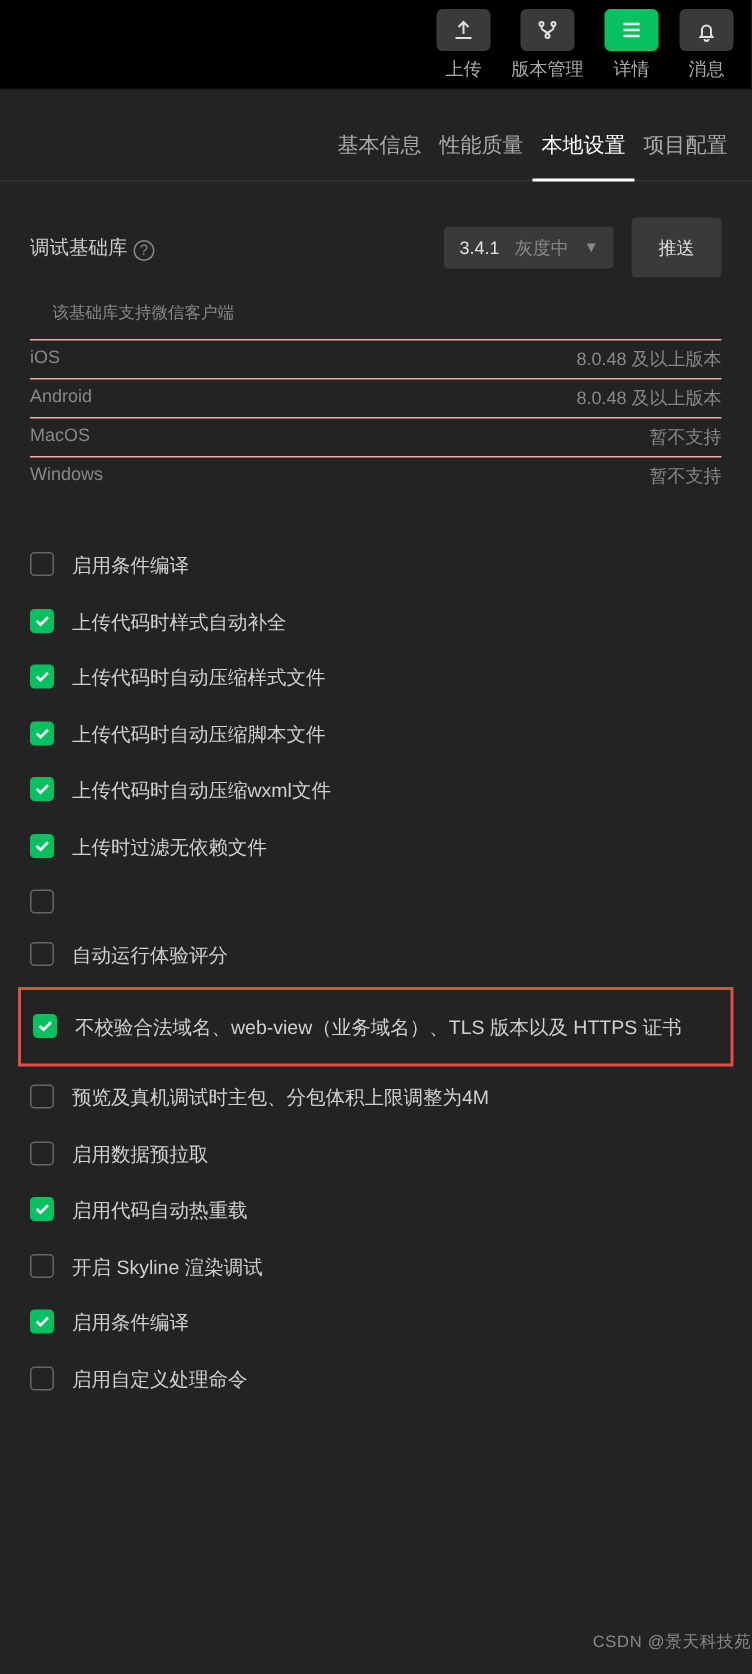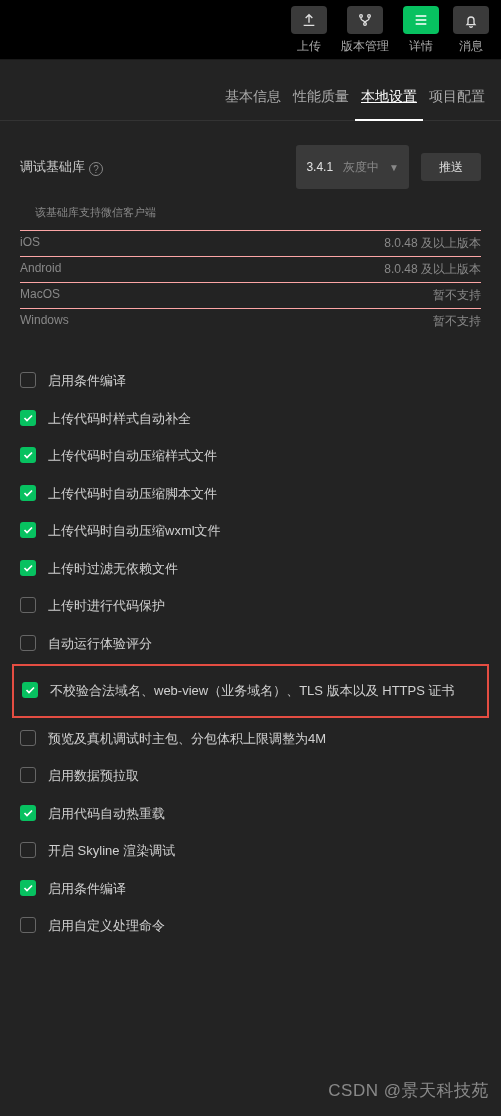--- a/index.html
+++ b/index.html
@@ -51,21 +51,21 @@
   padding: 18px 10px 0;
   border-bottom: 1px solid #333;
 }
 .tab {
   padding: 10px 6px 14px;
   font-size: 14px;
   color: #aaa;
   cursor: pointer;
   position: relative;
 }
-.tab.active { color: #fff; font-weight: 500; text-decoration: underline; }
+.tab.active { color: #fff; font-weight: 500; }
 .tab.active::after {
   content: "";
   position: absolute;
   left: 0; right: 0; bottom: -1px;
   height: 2px; background: #fff;
 }
 .content { padding: 24px 20px 20px; }
 .debug-row {
   display: flex;
   align-items: center;
@@ -75,31 +75,31 @@
 .debug-label { font-size: 13px; color: #ccc; display: flex; align-items: flex-end; gap: 4px; flex: 1;}
 .help-icon {
   width: 14px; height: 14px; border: 1px solid #888; border-radius: 50%;
   display: inline-flex; align-items: center; justify-content: center;
   font-size: 10px; color: #888;
 }
 .version-select {
   display: flex; align-items: center;
   background: #3a3a3a;
   border-radius: 3px;
-  height: 44px;
+  height: 28px;
   padding: 0 10px;
   gap: 10px;
   cursor: pointer;
 }
 .version-num { color: #e0e0e0; font-size: 12px; }
 .version-tag { color: #888; font-size: 12px; }
 .chevron { color: #888; font-size: 10px; }
 .push-btn {
   background: #3a3a3a; border: none; color: #e0e0e0;
-  height: 28px; padding: 0 18px; border-radius: 3px;
+  height: 40px; padding: 0 18px; border-radius: 3px;
   font-size: 12px; cursor: pointer;
 }
 .support-text { font-size: 11px; color: #888; margin-bottom: 10px; margin-left: 15px; }
 .support-table { width: 100%; }
 .support-row {
   display: flex; justify-content: space-between;
   padding: 4px 0; font-size: 12px; color: #888;
   border-top: 1px solid #fca5a5;
 }
 .options { margin-top: 28px; }
@@ -117,23 +117,23 @@
 .checkbox.checked { background: #07c160; }
 .checkbox.checked svg { width: 12px; height: 12px; }
 .option-label { font-size: 13px; color: #d0d0d0; line-height: 1.5; }
 .highlight-box {
   border: 2px solid #e54d42;
   padding: 6px 8px;
   margin: 2px -8px;
 }
 .watermark {
   position: absolute;
-  right: 12px; bottom: 14px;
+  right: 0; bottom: 14px;
   color: rgba(220,220,220,0.55);
-  font-size: 17px;
+  font-size: 11px;
   letter-spacing: 0.5px;
 }
 </style>
 </head>
 <body>
 
 <div class="toolbar">
   <div class="toolbar-group" id="toolbar-group">
       <div class="toolbar-item">
         <div class="toolbar-btn">
@@ -254,21 +254,20 @@
       <div class="option-item">
         <div class="checkbox checked">
           <svg viewBox="0 0 24 24" fill="none" stroke="#fff" stroke-width="3.5">
             <path d="M5 12l5 5L20 7"></path>
           </svg>
         </div>
         <div class="option-label">上传时过滤无依赖文件</div>
       </div>
       <div class="option-item">
         <div class="checkbox unchecked"></div>
-        <div class="option-label">上传时进行代码保护</div>
       </div>
       <div class="option-item">
         <div class="checkbox unchecked"></div>
         <div class="option-label">自动运行体验评分</div>
       </div>
       <div class="highlight-box">
         <div class="option-item">
           <div class="checkbox checked">
             <svg viewBox="0 0 24 24" fill="none" stroke="#fff" stroke-width="3.5">
               <path d="M5 12l5 5L20 7"></path>

